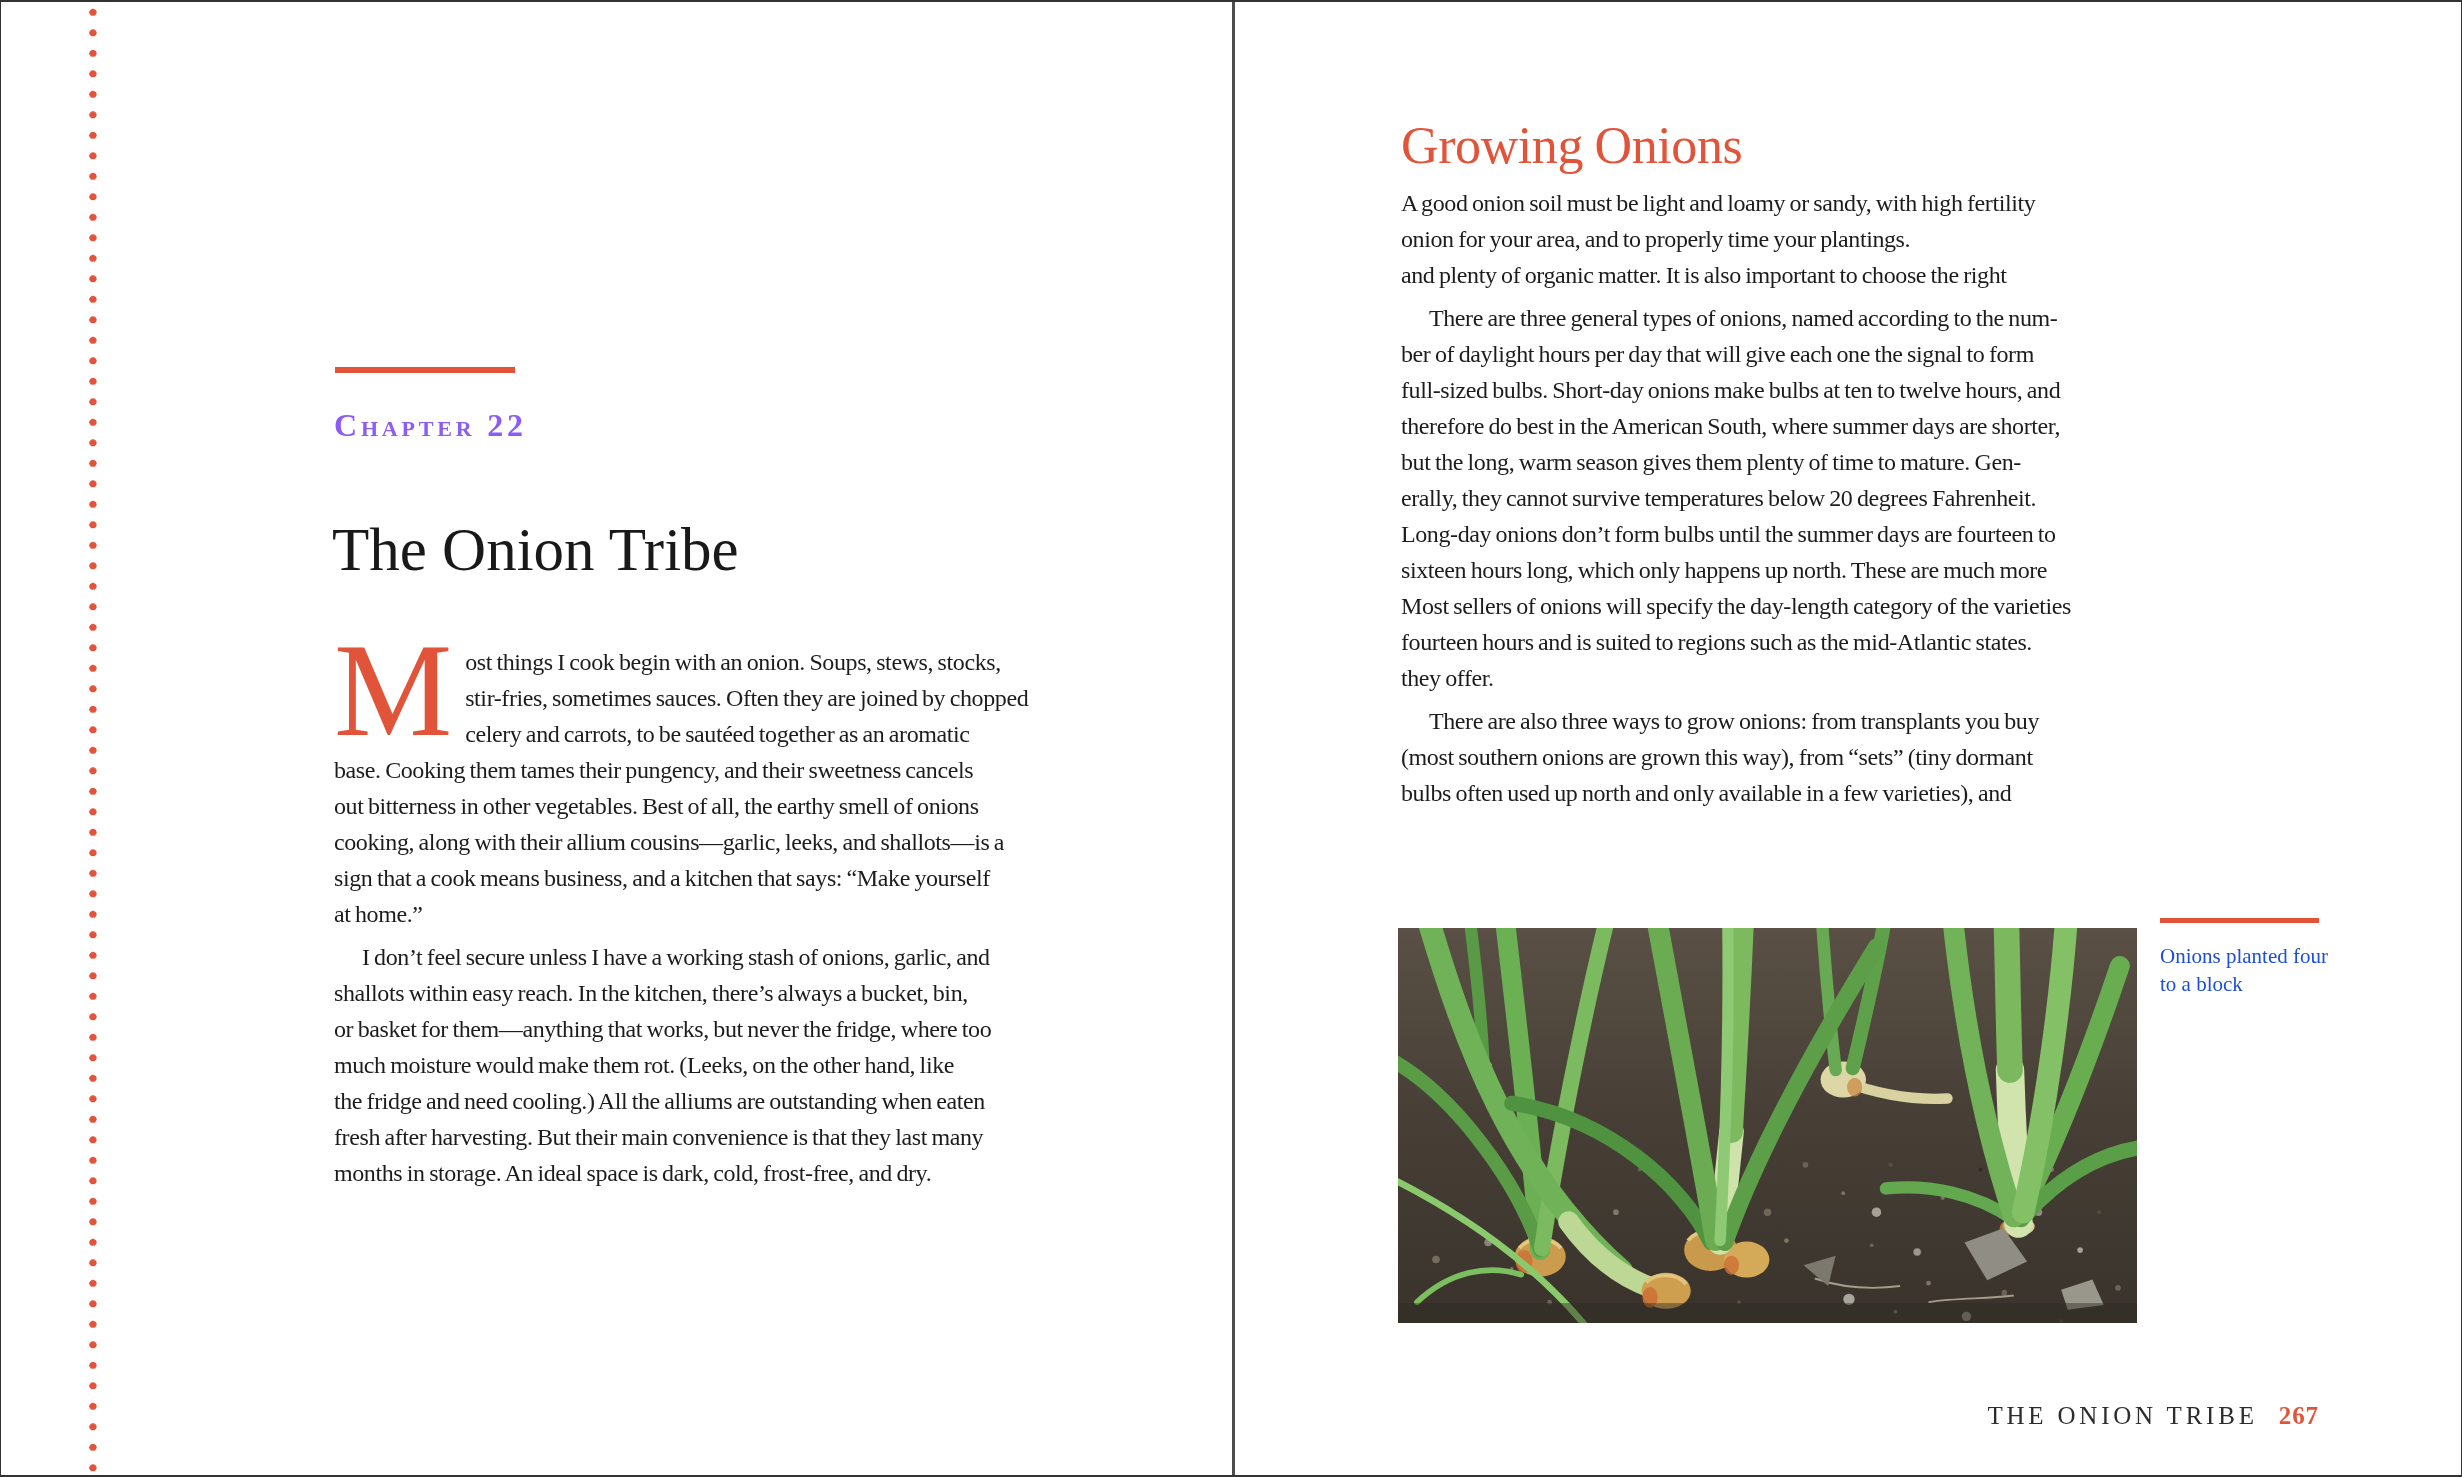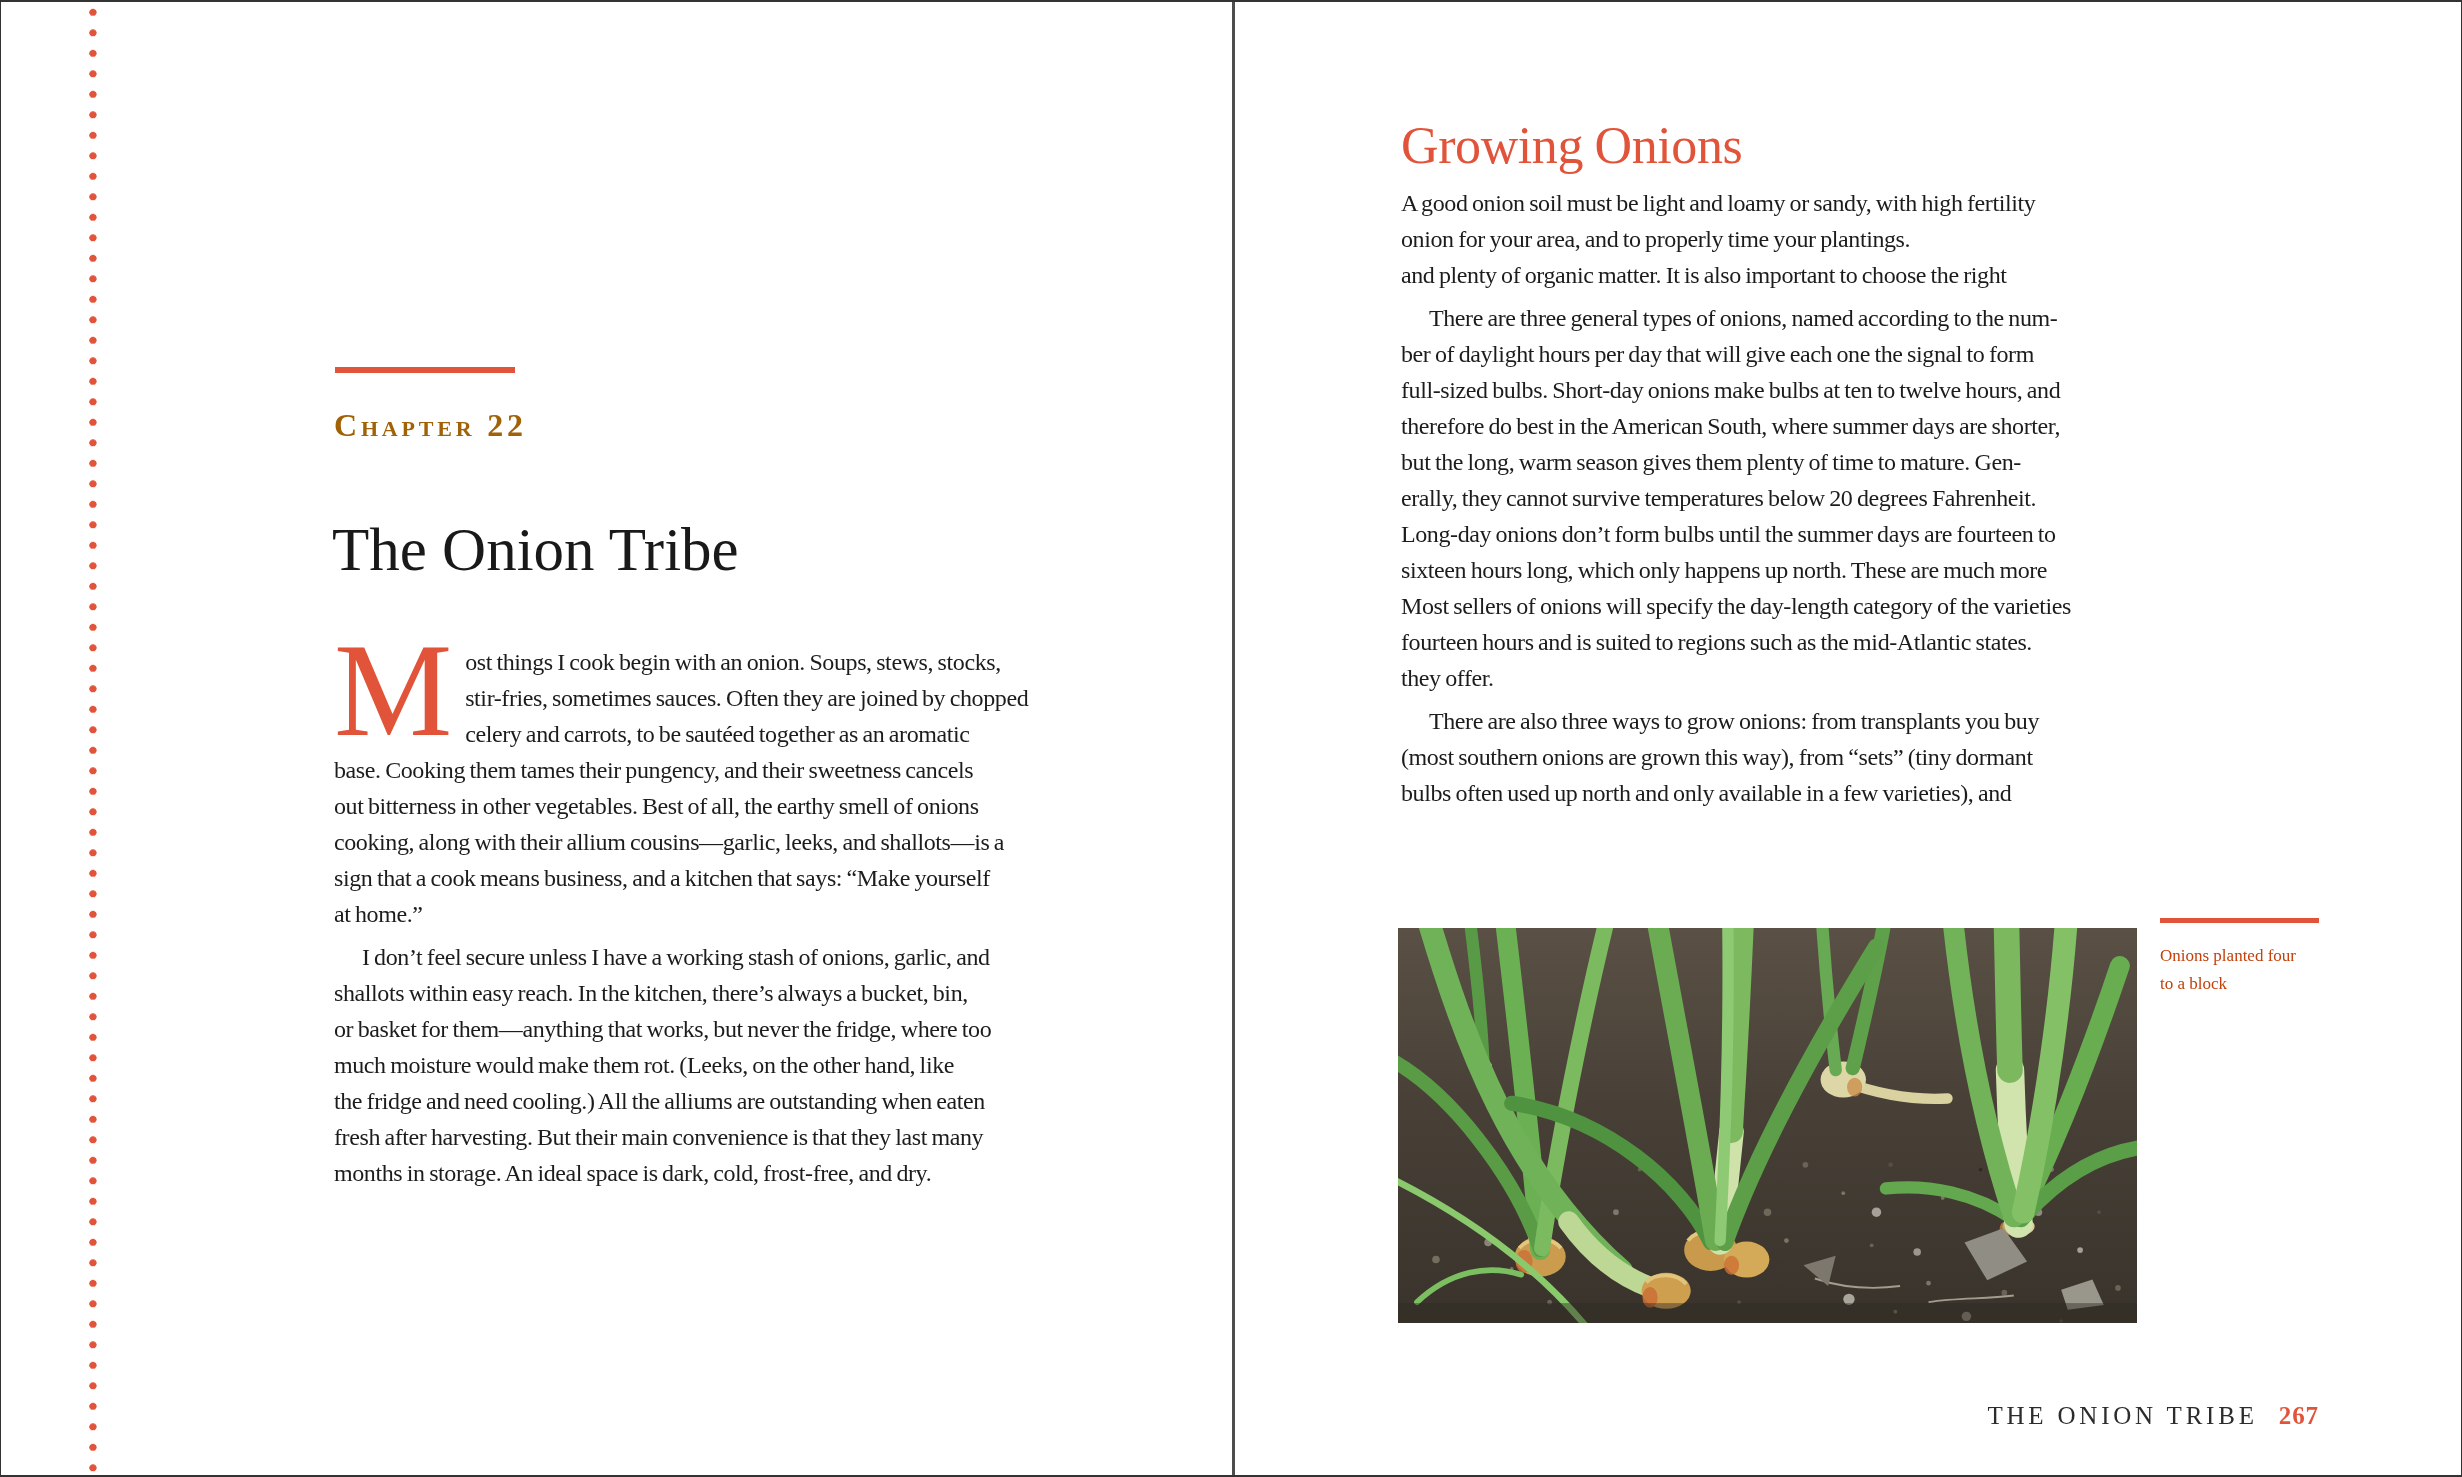--- a/index.html
+++ b/index.html
@@ -21,21 +21,21 @@
     background-image:radial-gradient(circle at 4.7px 10.4px, #e2543a 3.2px, rgba(0,0,0,0) 3.8px);
     background-size:9.5px 20.5px;
     background-repeat:repeat-y;
   }
   .gutter{left:1231px;top:0;bottom:0;width:2.8px;background:#4e4e4e;}
   
   .chap-rule{left:334px;top:365px;width:180px;height:5.7px;}
   .chap-label{
     left:333px;top:407px;
     font-variant:small-caps;font-weight:700;
-    font-size:32px;line-height:1;letter-spacing:3.8px;color:#a16207;
+    font-size:32px;line-height:1;letter-spacing:3.8px;color:#8b5cf6;
   }
   .chap-title{left:331px;top:517px;font-size:61px;line-height:1;font-weight:400;color:#191919;}
   .body-col{font-size:24px;line-height:36px;letter-spacing:-0.4px;word-spacing:-1.1px;color:#1c1c1c;}
   .leftbody{left:333px;top:642px;width:758px;}
   .rightbody{left:1400px;top:119px;width:750px;}
   .tline{white-space:nowrap;}
   .para{margin:0;}
   .para + .para{margin-top:7px;}
   [data-first-indent] .tline:first-child{padding-left:28px;}
   .dropcap{
@@ -47,21 +47,21 @@
   }
   
   .section-title{font-size:52px;line-height:49px;font-weight:400;margin:0 0 15px 0;}
   .photo{
     left:1397px;top:926px;width:739px;height:395px;
     overflow:hidden;background:#473f35;
   }
   .photo svg{display:block;}
   .caption-block{left:2159px;top:916px;width:180px;}
   .caption-rule{width:159px;height:4.7px;}
-  .caption-text{margin-top:19px;font-size:17px;line-height:28px;color:#c2410c;letter-spacing:0;}
+  .caption-text{margin-top:19px;font-size:21px;line-height:28px;color:#1d4ed8;letter-spacing:0;}
   .caption-text .tline{white-space:nowrap;}
   .footer{
     right:142px;top:1401px;
     font-size:25px;line-height:1;
     white-space:nowrap;
   }
   .running-head{letter-spacing:3.8px;color:#2c2c2c;}
   .page-num{font-weight:700;margin-left:21px;letter-spacing:0.9px;}
   .accent-bg{background:#e2543a;}
   .accent-fg{color:#e2543a;}

